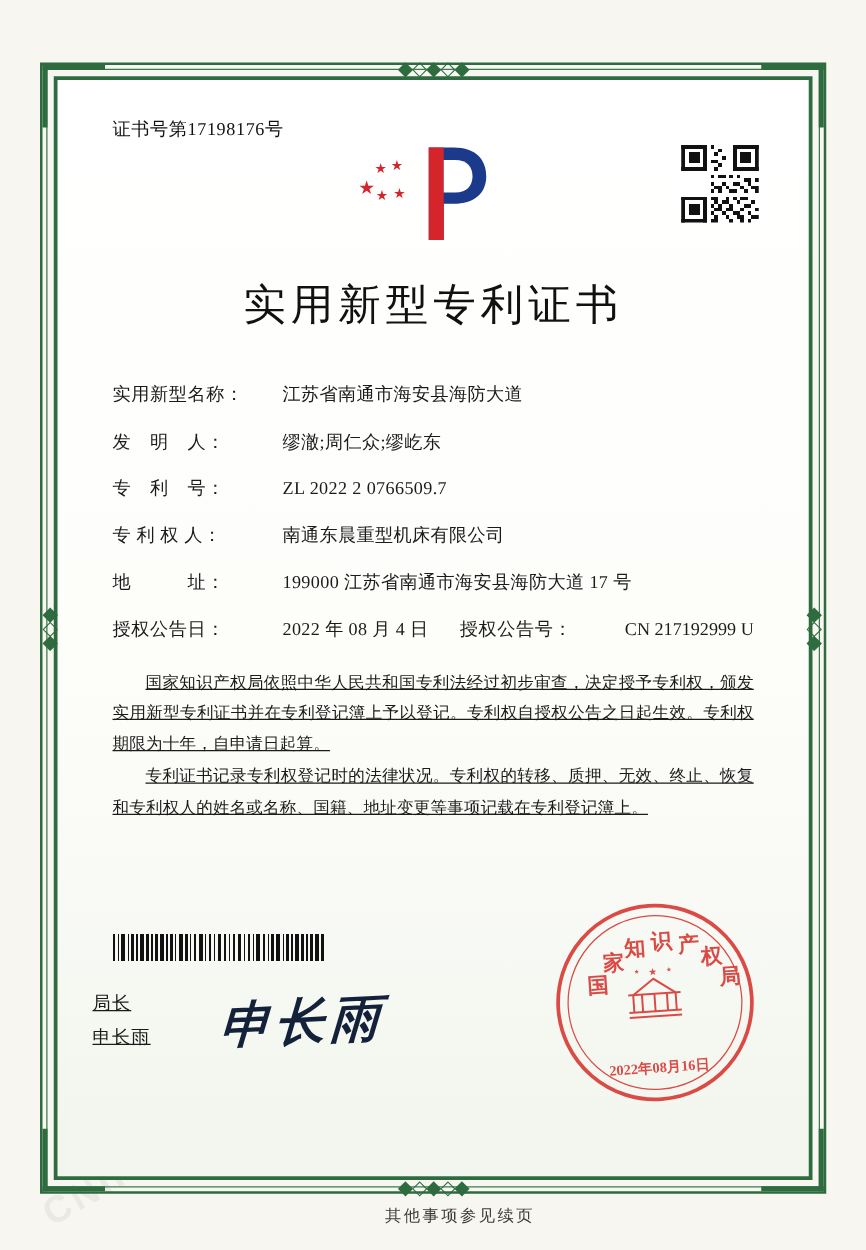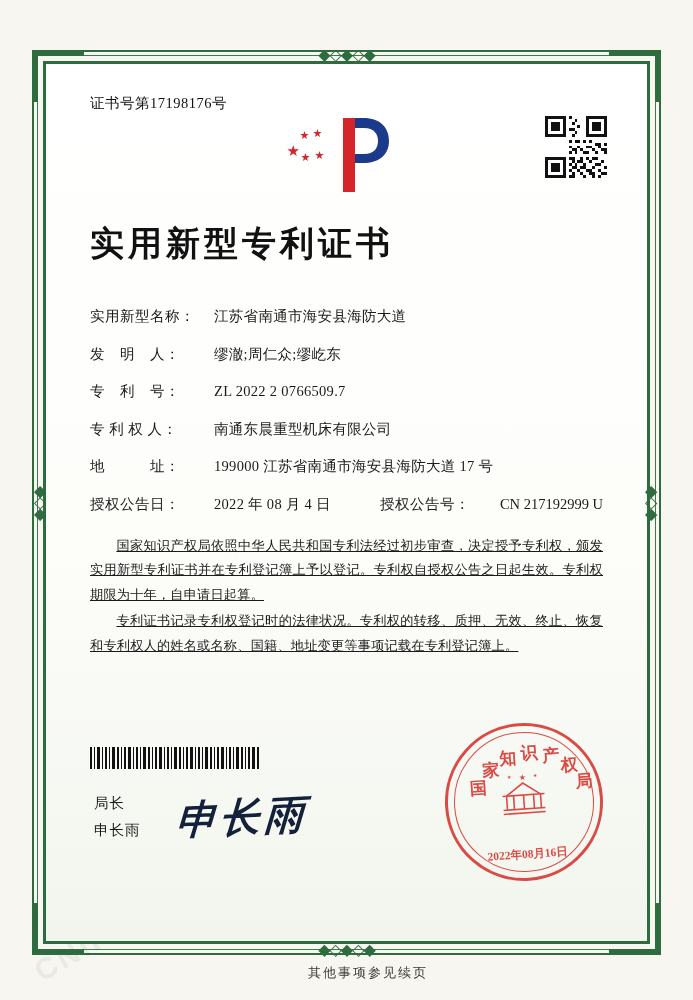--- a/index.html
+++ b/index.html
@@ -141,37 +141,38 @@
   .qr {
     position: absolute;
     right: 40px;
     top: 52px;
     width: 62px;
     height: 62px;
   }
 
   .title {
     margin-top: 108px;
-    text-align: left;
+    text-align: center;
     font-size: 34px;
-    font-weight: 700;
+    font-weight: 400;
     letter-spacing: 4px;
     color: #111;
     font-family: "Liberation Serif", serif;
   }
 
   .fields {
     margin-top: 42px;
     font-size: 14.5px;
     line-height: 1;
   }
   .field-row {
     display: flex;
     align-items: center;
     margin-bottom: 23px;
+    gap: 12px;
   }
   .f-label {
     width: 124px;
     flex: 0 0 124px;
     letter-spacing: 0.5px;
     white-space: nowrap;
   }
   .f-value {
     flex: 1;
     letter-spacing: 0.3px;
@@ -204,25 +205,26 @@
     position: absolute;
     left: 44px;
     bottom: 172px;
     width: 170px;
     height: 22px;
   }
 
   
   .sign-block {
     position: absolute;
-    left: 48px;
+    left: 28px;
     bottom: 96px;
     font-size: 14.5px;
     line-height: 1.9;
     letter-spacing: 1px;
+    text-decoration: underline;
   }
   .signature {
     position: absolute;
     left: 130px;
     bottom: 96px;
     font-size: 40px;
     font-family: "Liberation Serif", serif;
     font-style: italic;
     font-weight: 700;
     color: #14213a;

